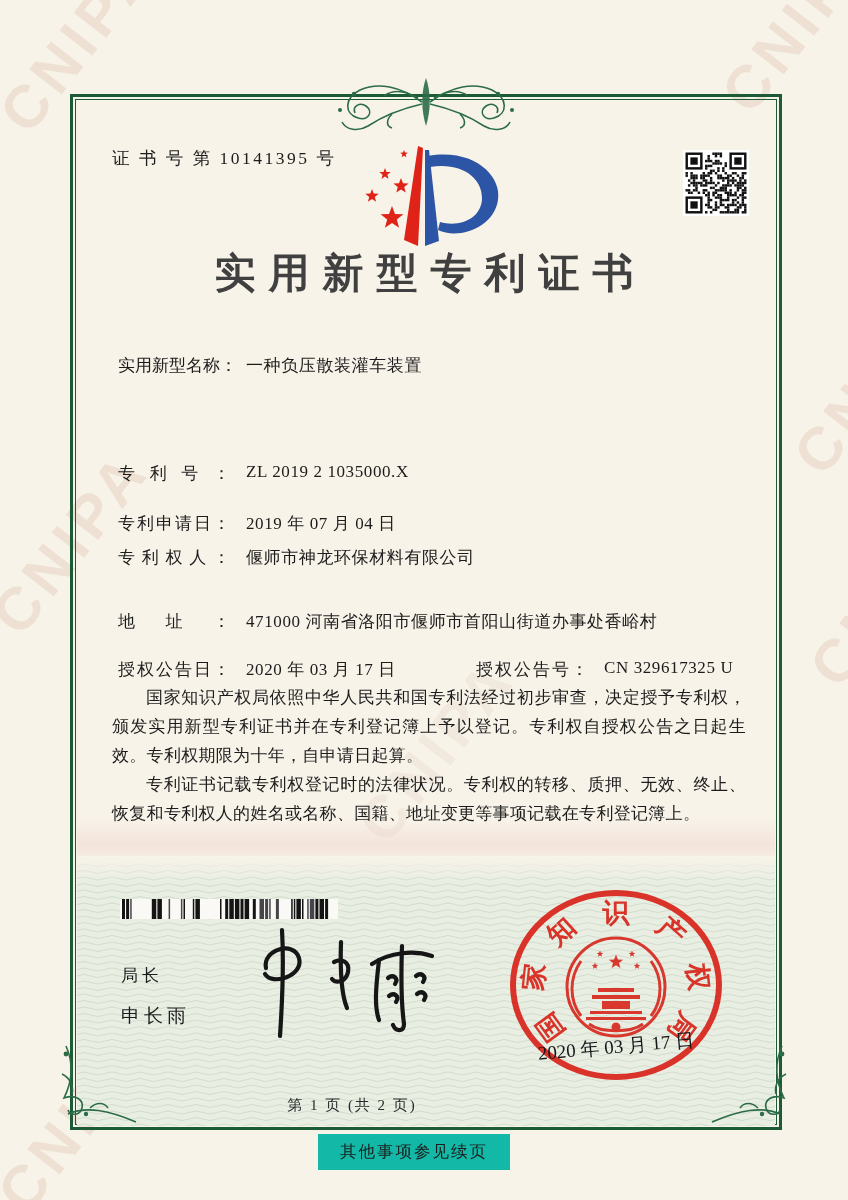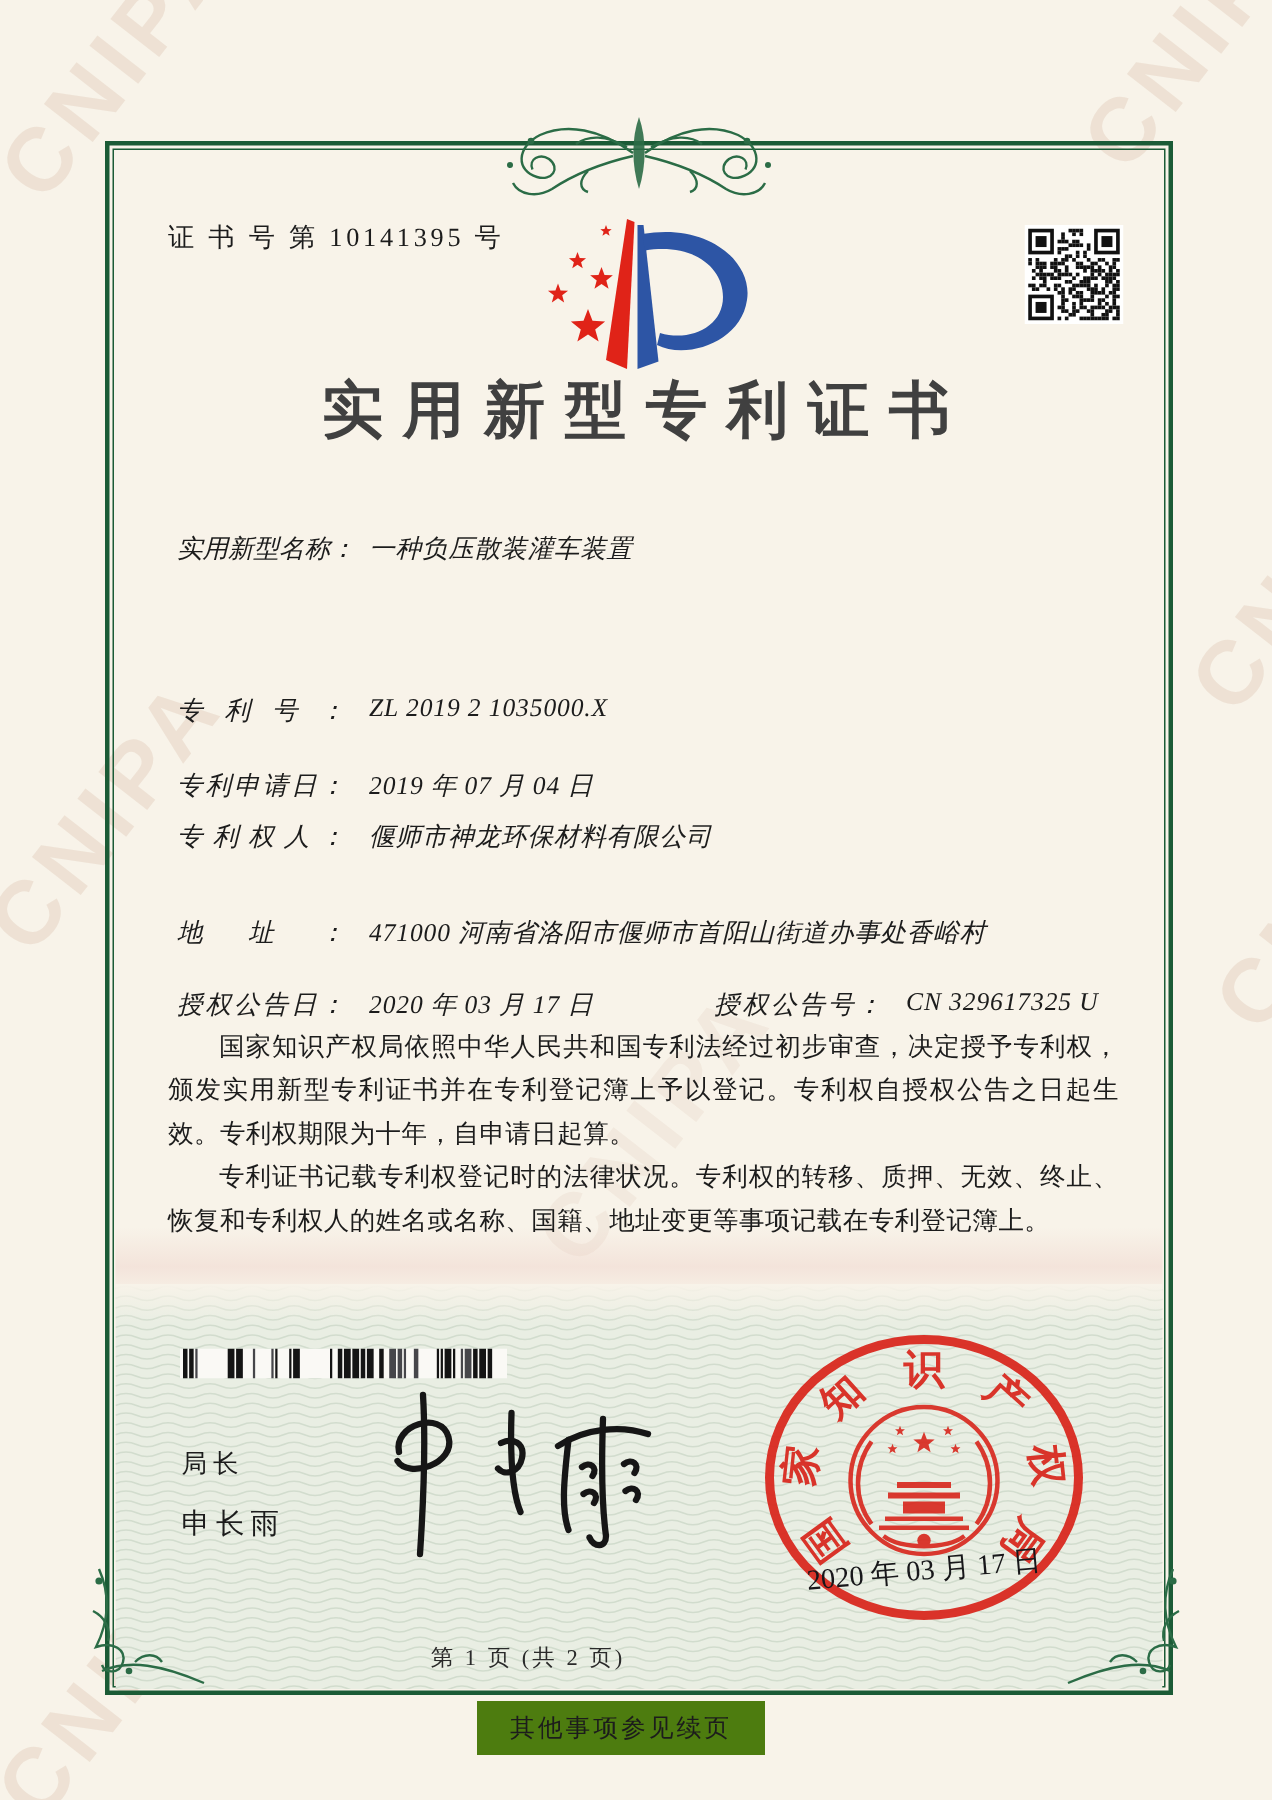--- a/index.html
+++ b/index.html
@@ -21,40 +21,40 @@
   .waves{position:absolute;left:77px;top:856px;width:698px;height:270px;z-index:1;}
   .wave-fade{position:absolute;left:77px;top:856px;width:698px;height:26px;z-index:2;
              background:linear-gradient(#f8f3e9,rgba(248,243,233,0));}
   .pink-band{position:absolute;left:77px;top:818px;width:698px;height:44px;
              background:linear-gradient(rgba(240,214,206,0),rgba(236,203,195,.38) 60%,rgba(240,220,210,.12));}
   .cert-no{position:absolute;left:112px;top:146px;font-size:17.5px;letter-spacing:2.5px;z-index:4;}
   .logo{position:absolute;left:352px;top:134px;width:156px;height:118px;z-index:4;}
   .qr{position:absolute;left:683px;top:150px;width:66px;height:66px;z-index:4;}
   .title{position:absolute;left:0;right:0;top:246px;text-align:center;font-size:41px;font-weight:bold;
          letter-spacing:13px;text-indent:13px;color:#404040;z-index:4;}
-  .frow{position:absolute;left:118px;display:flex;font-size:17px;white-space:nowrap;z-index:4;font-style:italic;}
+  .frow{position:absolute;left:118px;display:flex;font-size:17px;white-space:nowrap;z-index:4;}
   .flabel{display:inline-block;width:112px;text-align:justify;text-align-last:justify;}
   .fvalue{margin-left:16px;letter-spacing:0.6px;}
   .fvalue.w1{width:230px;}
   .body-text{position:absolute;left:112px;top:683px;width:634px;font-size:17px;line-height:29px;
              text-align:justify;letter-spacing:0.3px;z-index:4;}
   .body-text p{margin:0;text-indent:2em;}
   .barcode{position:absolute;left:120px;top:899px;width:218px;height:20px;z-index:3;}
   .officer-title{position:absolute;left:121px;top:964px;font-size:17px;letter-spacing:4px;z-index:4;}
   .officer-name{position:absolute;left:121px;top:1003px;font-size:19px;letter-spacing:4px;z-index:4;}
   .sig{position:absolute;left:238px;top:924px;width:212px;height:122px;z-index:4;}
   .seal{position:absolute;left:505px;top:888px;width:222px;height:196px;z-index:5;}
   .seal-svg{position:absolute;left:0;top:0;width:222px;height:196px;}
   .seal-char{position:absolute;color:#d8251b;font-weight:bold;font-size:27px;opacity:.92;
              font-family:"Liberation Serif","DejaVu Serif",serif;}
   .seal-date{position:absolute;left:0;right:0;top:146px;text-align:center;font-size:19px;
              transform:rotate(-5deg);color:#17171a;z-index:6;}
   .page-num{position:absolute;left:70px;width:564px;top:1096px;text-align:center;font-size:15px;
             letter-spacing:2px;color:#2a2a2a;z-index:4;}
-  .footer-note{position:absolute;left:318px;top:1134px;width:192px;height:36px;background:#4d7c0f;
+  .footer-note{position:absolute;left:318px;top:1134px;width:192px;height:36px;background:#14b8a6;
                text-align:center;line-height:36px;font-size:16.5px;letter-spacing:2px;z-index:4;}
 </style>
 </head>
 <body>
 
 <div class="page">
 
   <div class="wm" style="left:-28px;top:6px;">CNIPA</div>
   <div class="wm" style="left:694px;top:-14px;">CNIPA</div>
   <div class="wm" style="left:766px;top:348px;">CNIPA</div>

